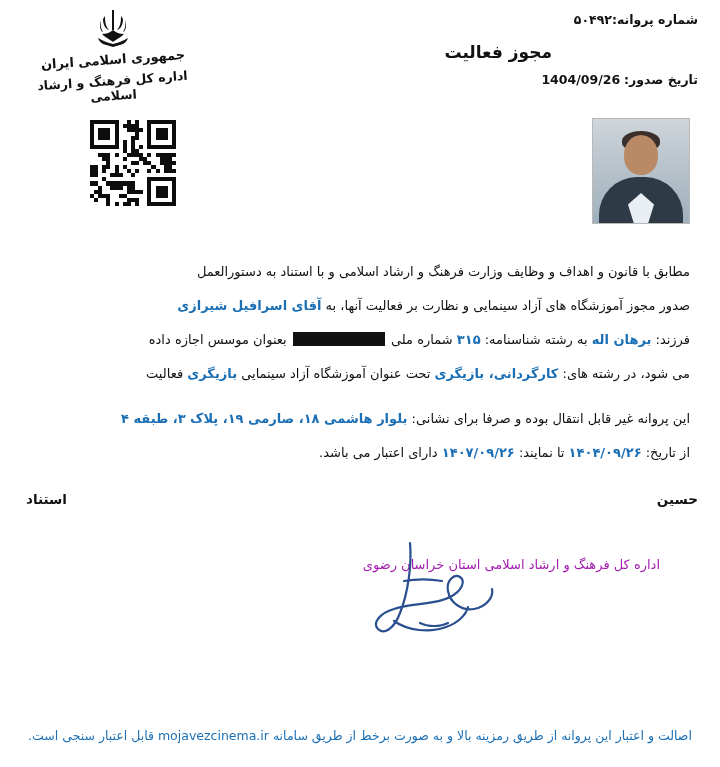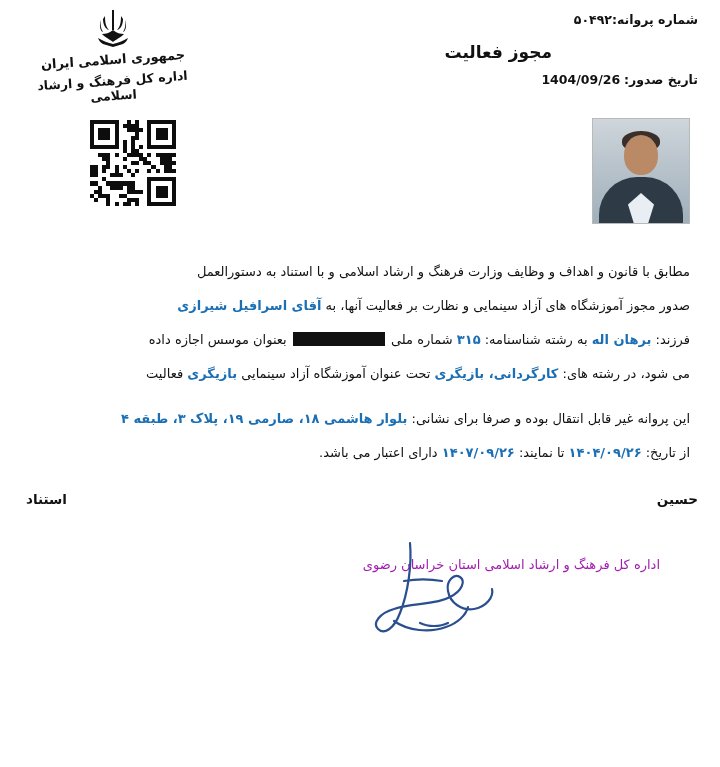--- a/index.html
+++ b/index.html
@@ -739,14 +739,17 @@
       <g fill="none" stroke="#2a4f8f" stroke-width="2.2" stroke-linecap="round">
         <path d="M60 8 C62 30 58 58 50 78 C44 94 34 100 28 94 C22 88 30 78 44 74 C62 68 86 70 100 62"></path>
         <path d="M100 62 C112 56 116 46 110 42 C104 38 96 46 98 56 C100 68 112 76 124 74 C136 72 144 62 142 54"></path>
         <path d="M44 86 C58 96 80 98 96 92 C108 88 116 80 118 72"></path>
         <path d="M70 88 C78 92 90 92 98 88"></path>
         <path d="M54 46 C66 44 80 44 92 46"></path>
       </g>
     </svg>
   </div>
 
+  <div class="footer">
+    <span>اصالت و اعتبار این پروانه از طریق رمزینه بالا و به صورت برخط از طریق سامانه </span><a class="url" href="#">mojavezcinema.ir</a><span> قابل اعتبار سنجی است.</span>
+  </div>
 
 </div>
 
 </body></html>

